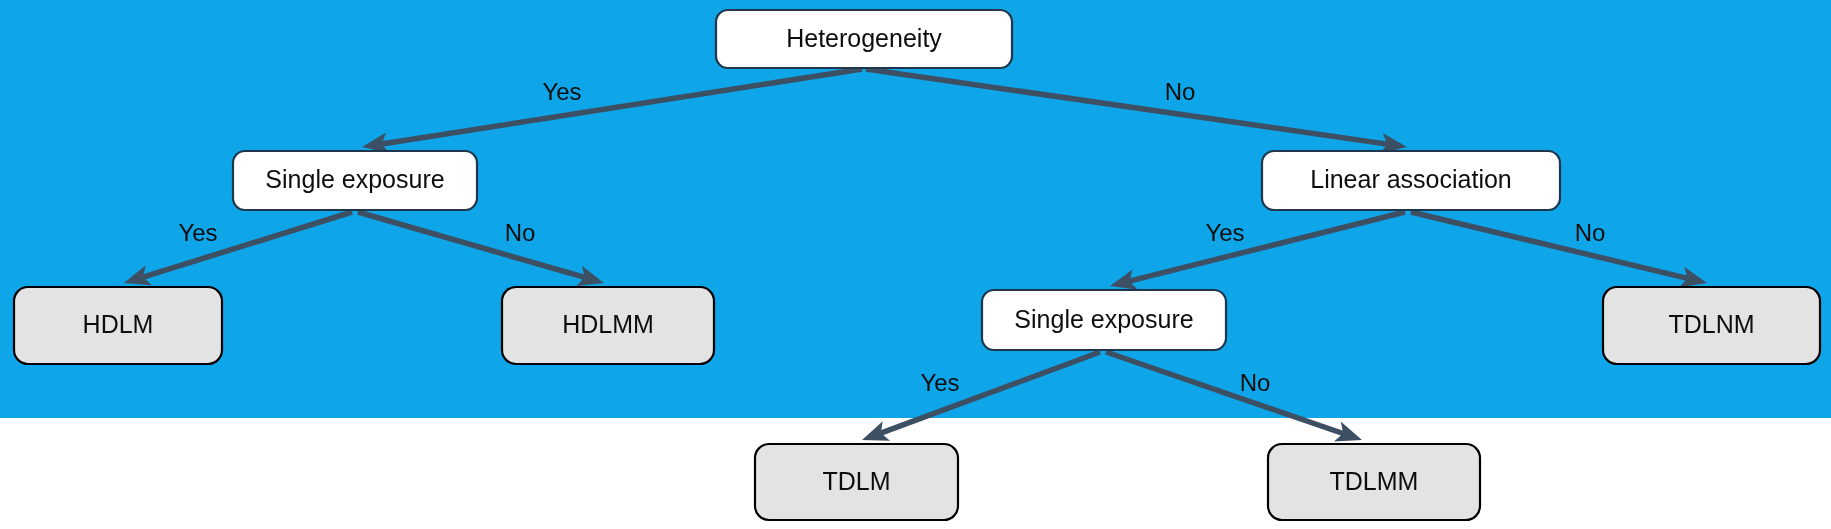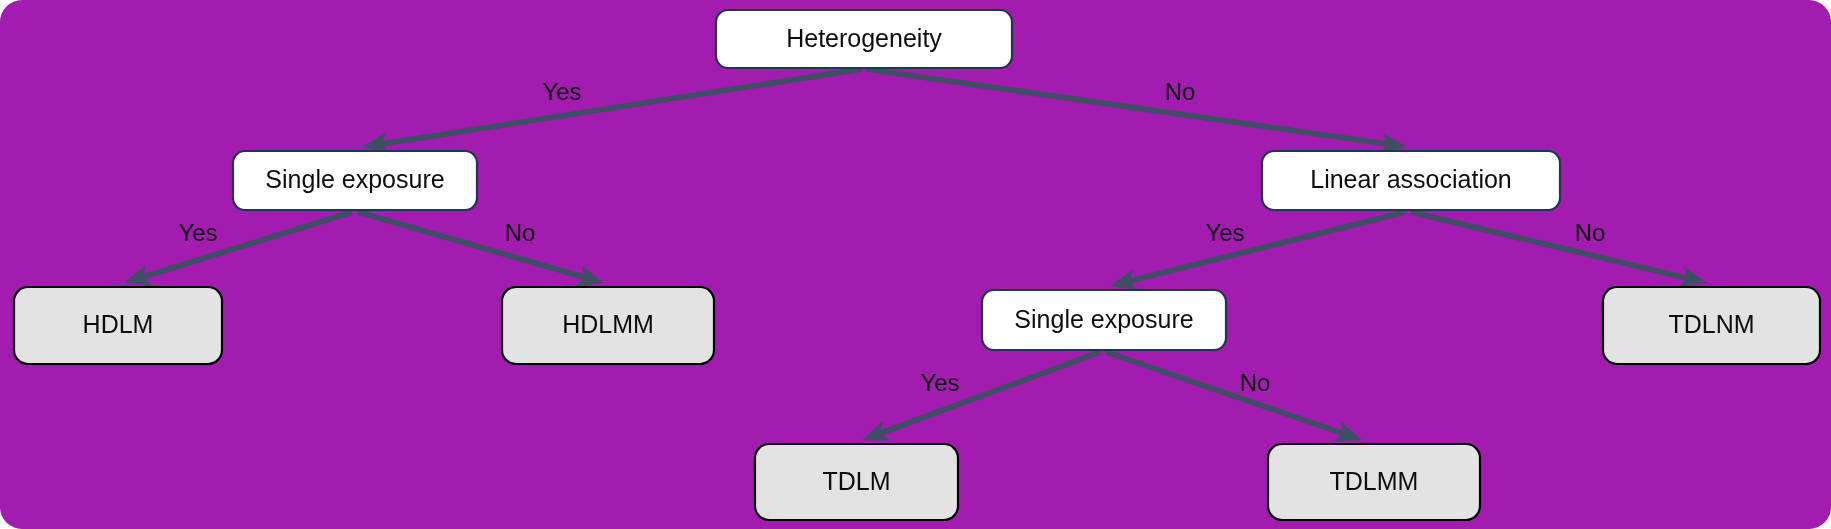--- a/index.html
+++ b/index.html
@@ -9,23 +9,22 @@
   }
   body {
     width: 1831px;
     height: 529px;
     font-family: "Liberation Sans", sans-serif;
     overflow: hidden;
   }
   #diagram-root {
     position: relative;
     width: 1831px;
-    height: 529px;
-    background: #a21caf;
-    border-radius: 22px;
+    height: 418px;
+    background: #0ea5e9;
   }
   svg#tree-svg {
     position: absolute;
     top: 0;
     left: 0;
     width: 1831px;
     height: 529px;
     display: block;
   }
   .node-rect-decision {

